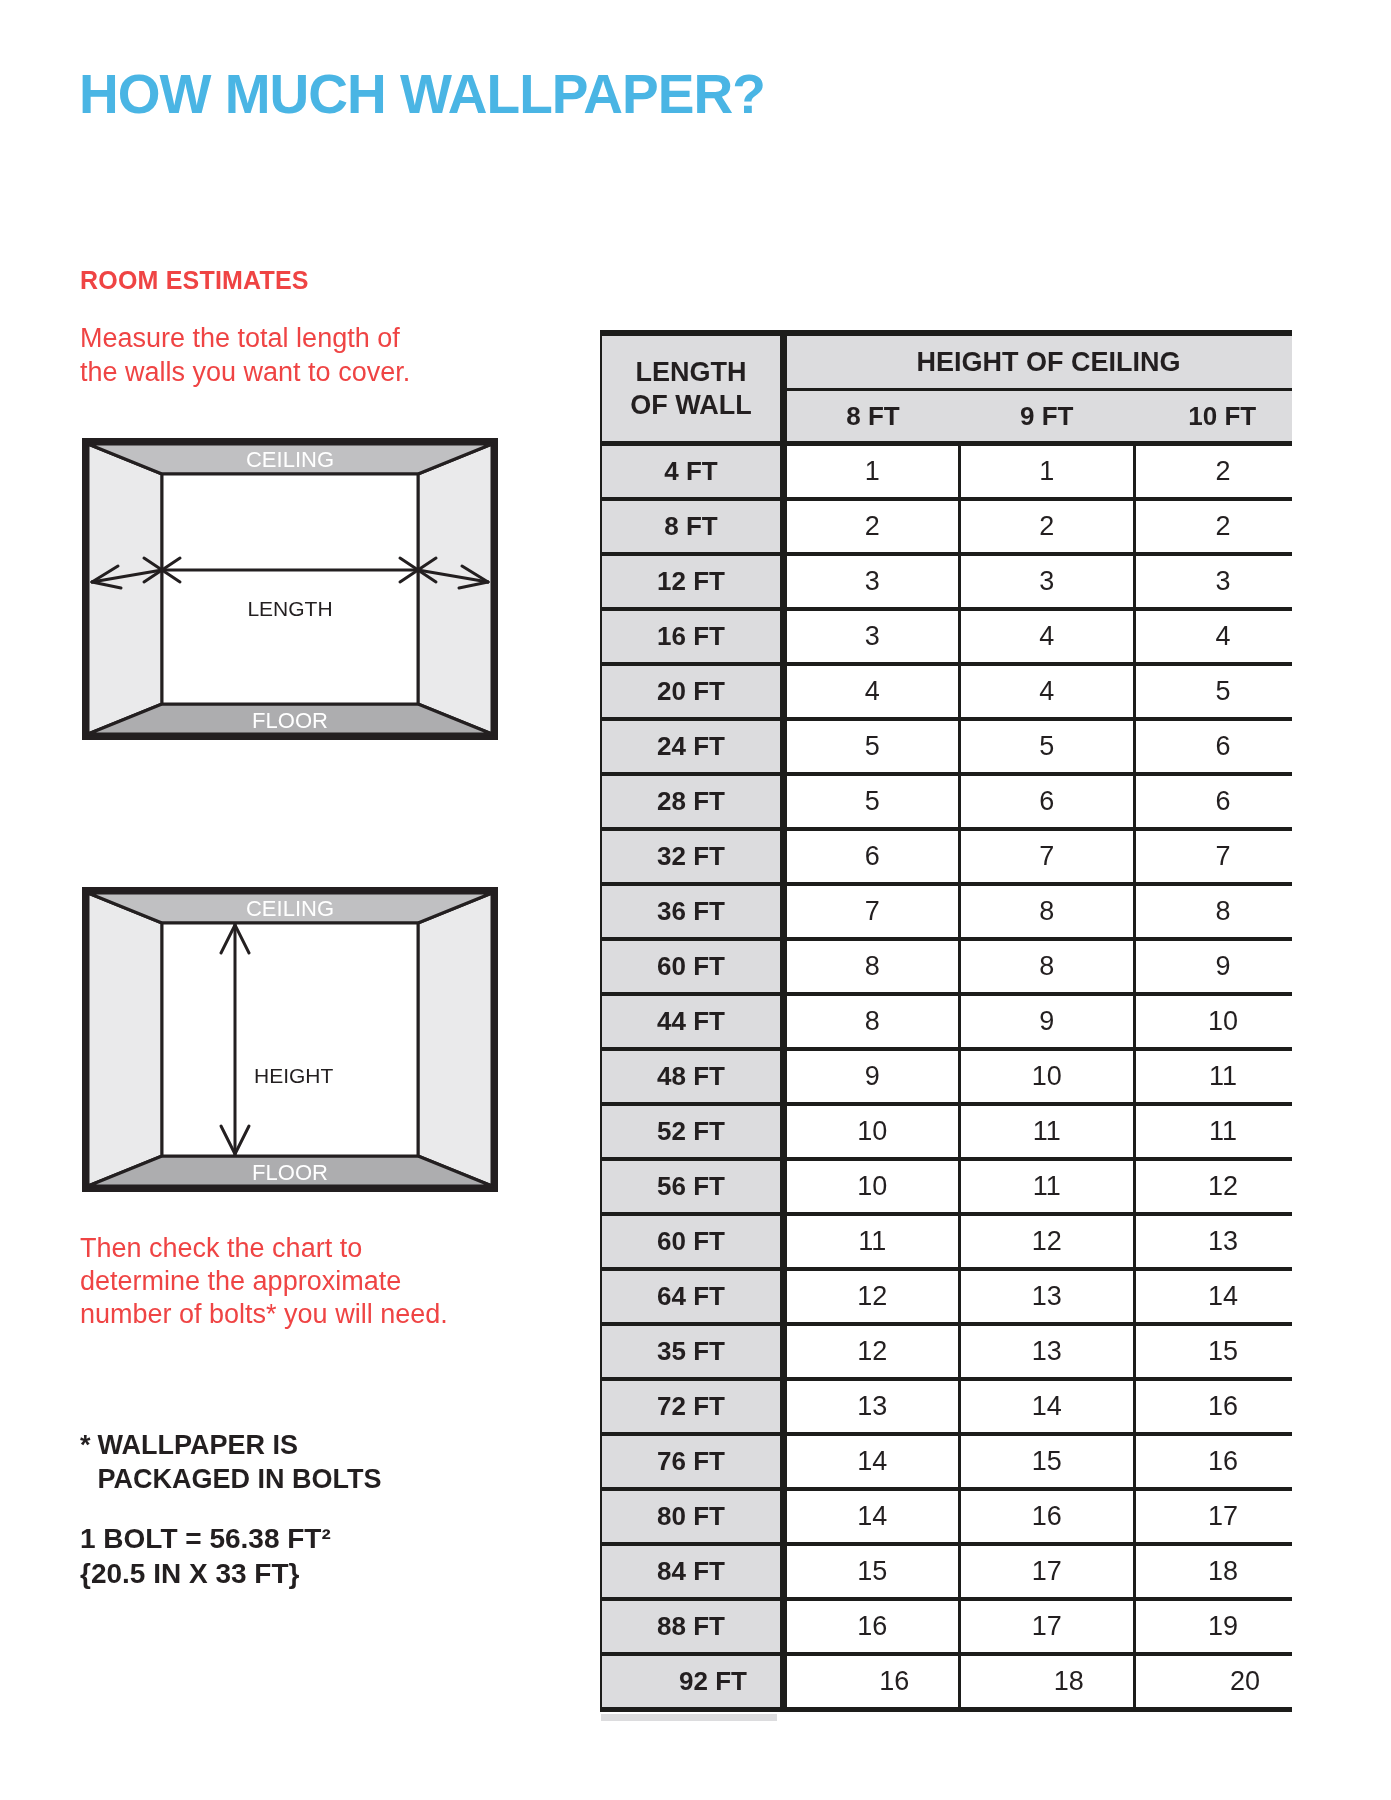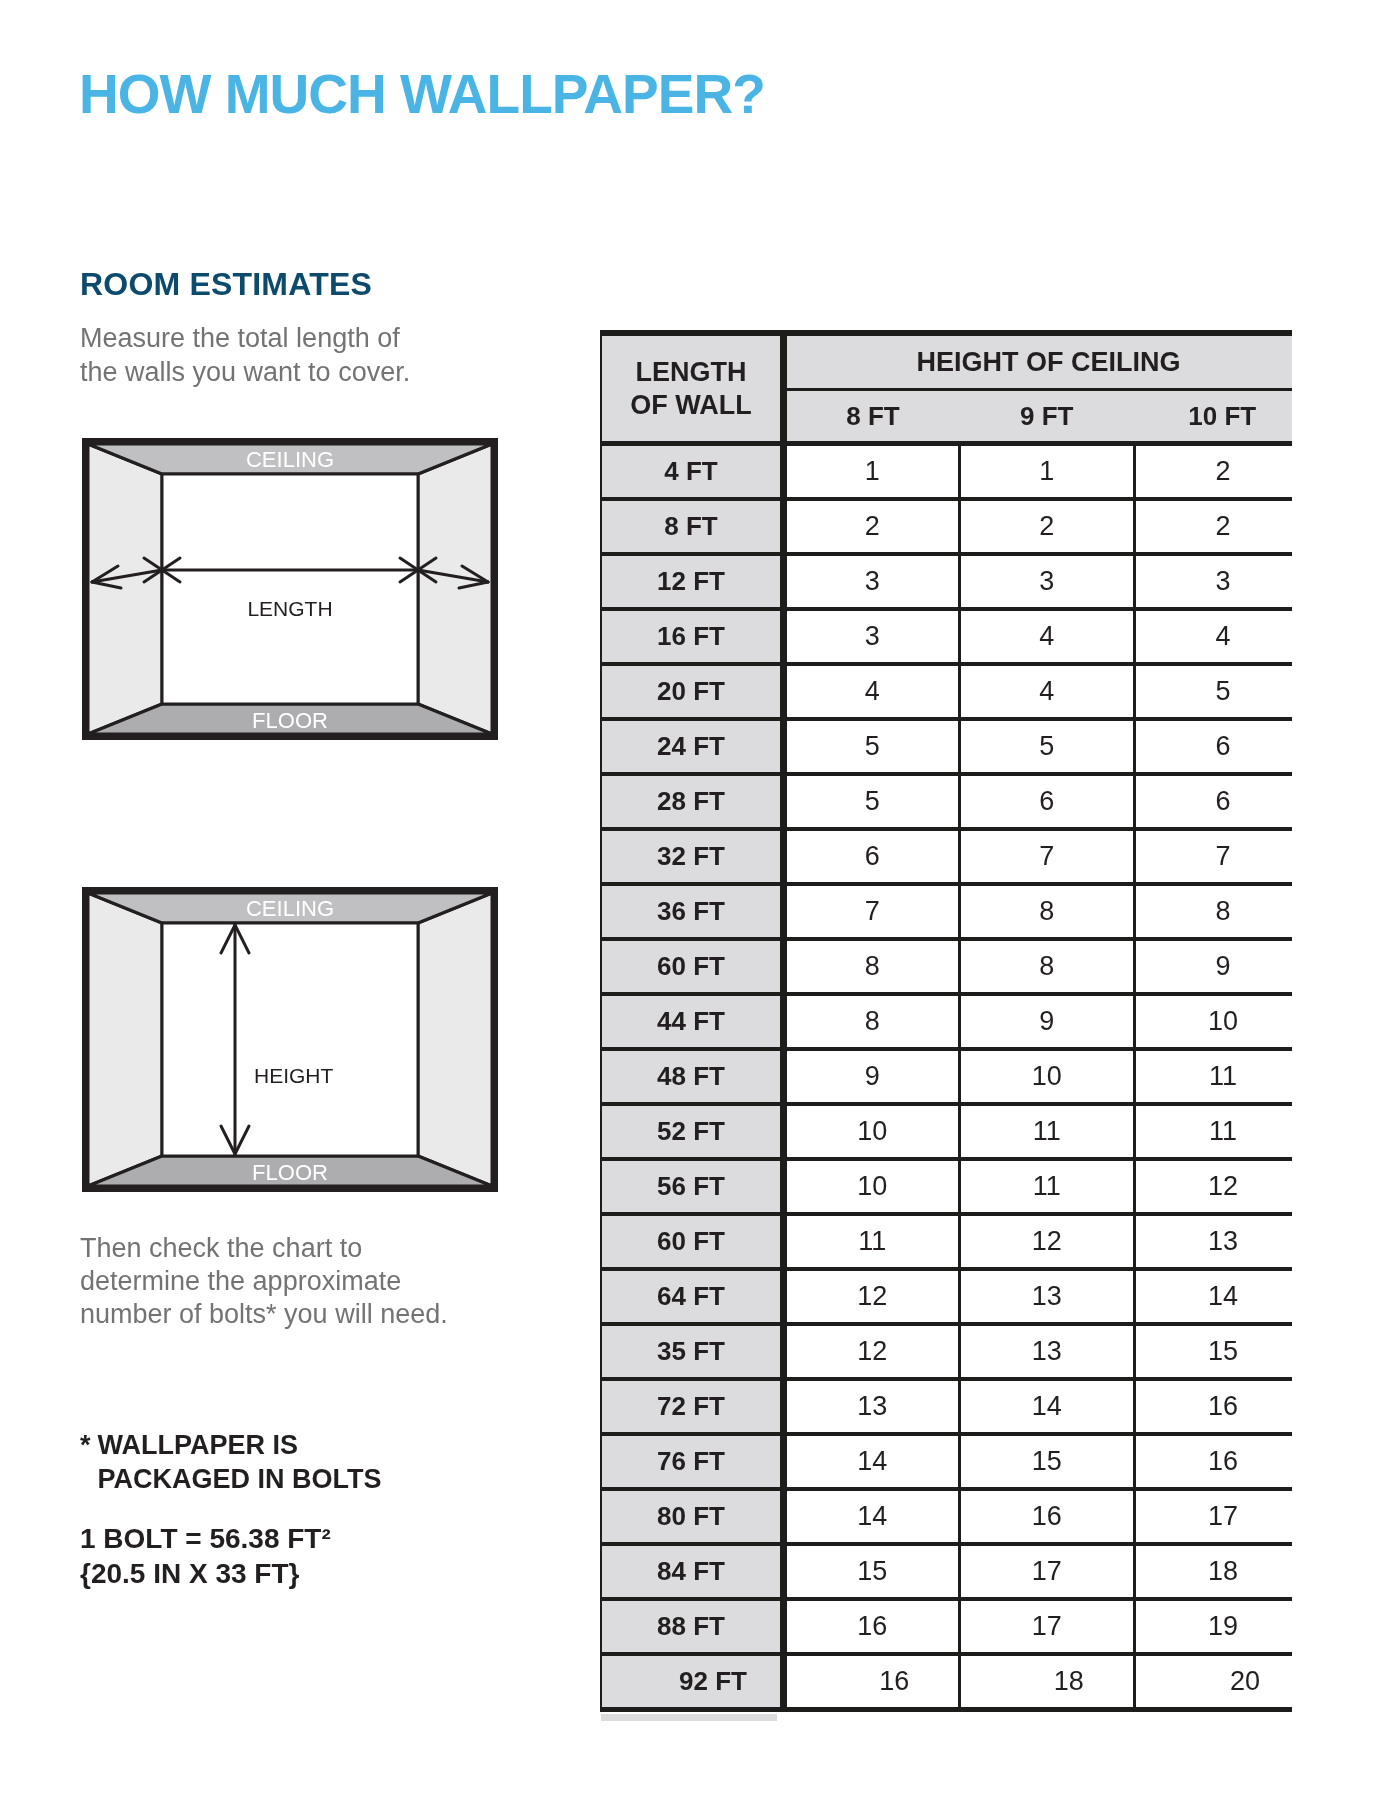--- a/index.html
+++ b/index.html
@@ -14,28 +14,28 @@
   .abs{position:absolute;}
   .pre{white-space:pre-line;}
 
   
   .main-title{
     left:79px;top:62px;
     font-size:55px;font-weight:bold;letter-spacing:-1px;
     color:#4AB5E4;
   }
   .section-heading{
-    font-size:32px;font-weight:bold;letter-spacing:0.2px;
-    color:#0c4a6e;
+    font-size:25px;font-weight:bold;letter-spacing:0.2px;
+    color:#ef4444;
   }
   .room-heading{left:80px;top:266px;}
   .table-heading{left:600px;top:266px;width:710px;text-align:center;}
 
   
-  .body-text{font-size:27px;line-height:34px;color:#737373;}
+  .body-text{font-size:27px;line-height:34px;color:#ef4444;}
   .step1{left:80px;top:321px;}
   .step2{left:80px;top:778px;}
   .step3{left:80px;top:1232px;line-height:33px;}
 
   .footnote{left:80px;top:1428px;display:flex;font-size:27px;line-height:34px;font-weight:bold;}
   .fn-star{margin-right:7px;}
   .bolt-info{left:80px;top:1521px;font-size:28px;line-height:35px;font-weight:bold;}
 
   
   .diagram1{left:82px;top:438px;width:416px;height:302px;}

